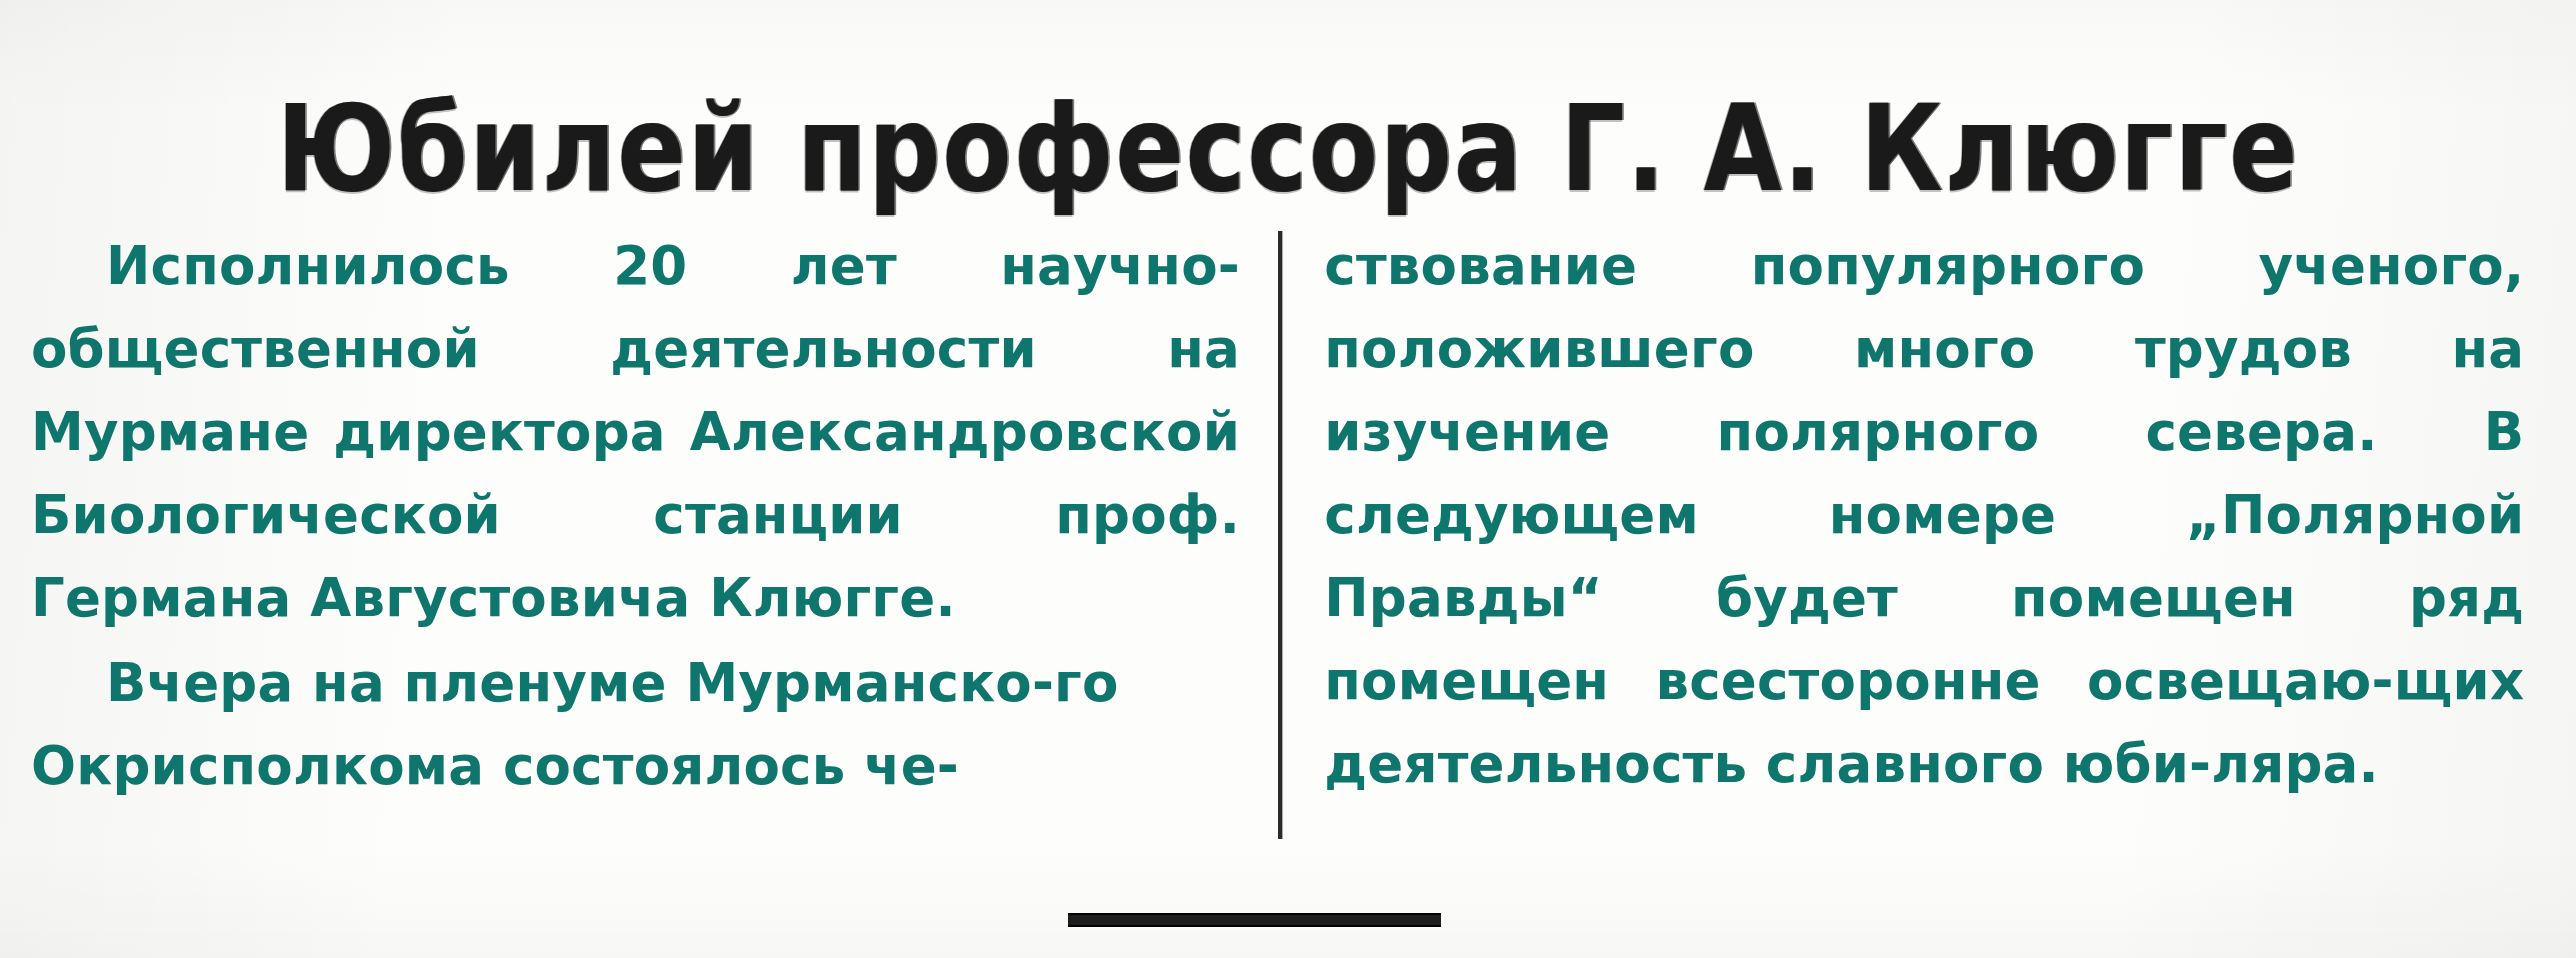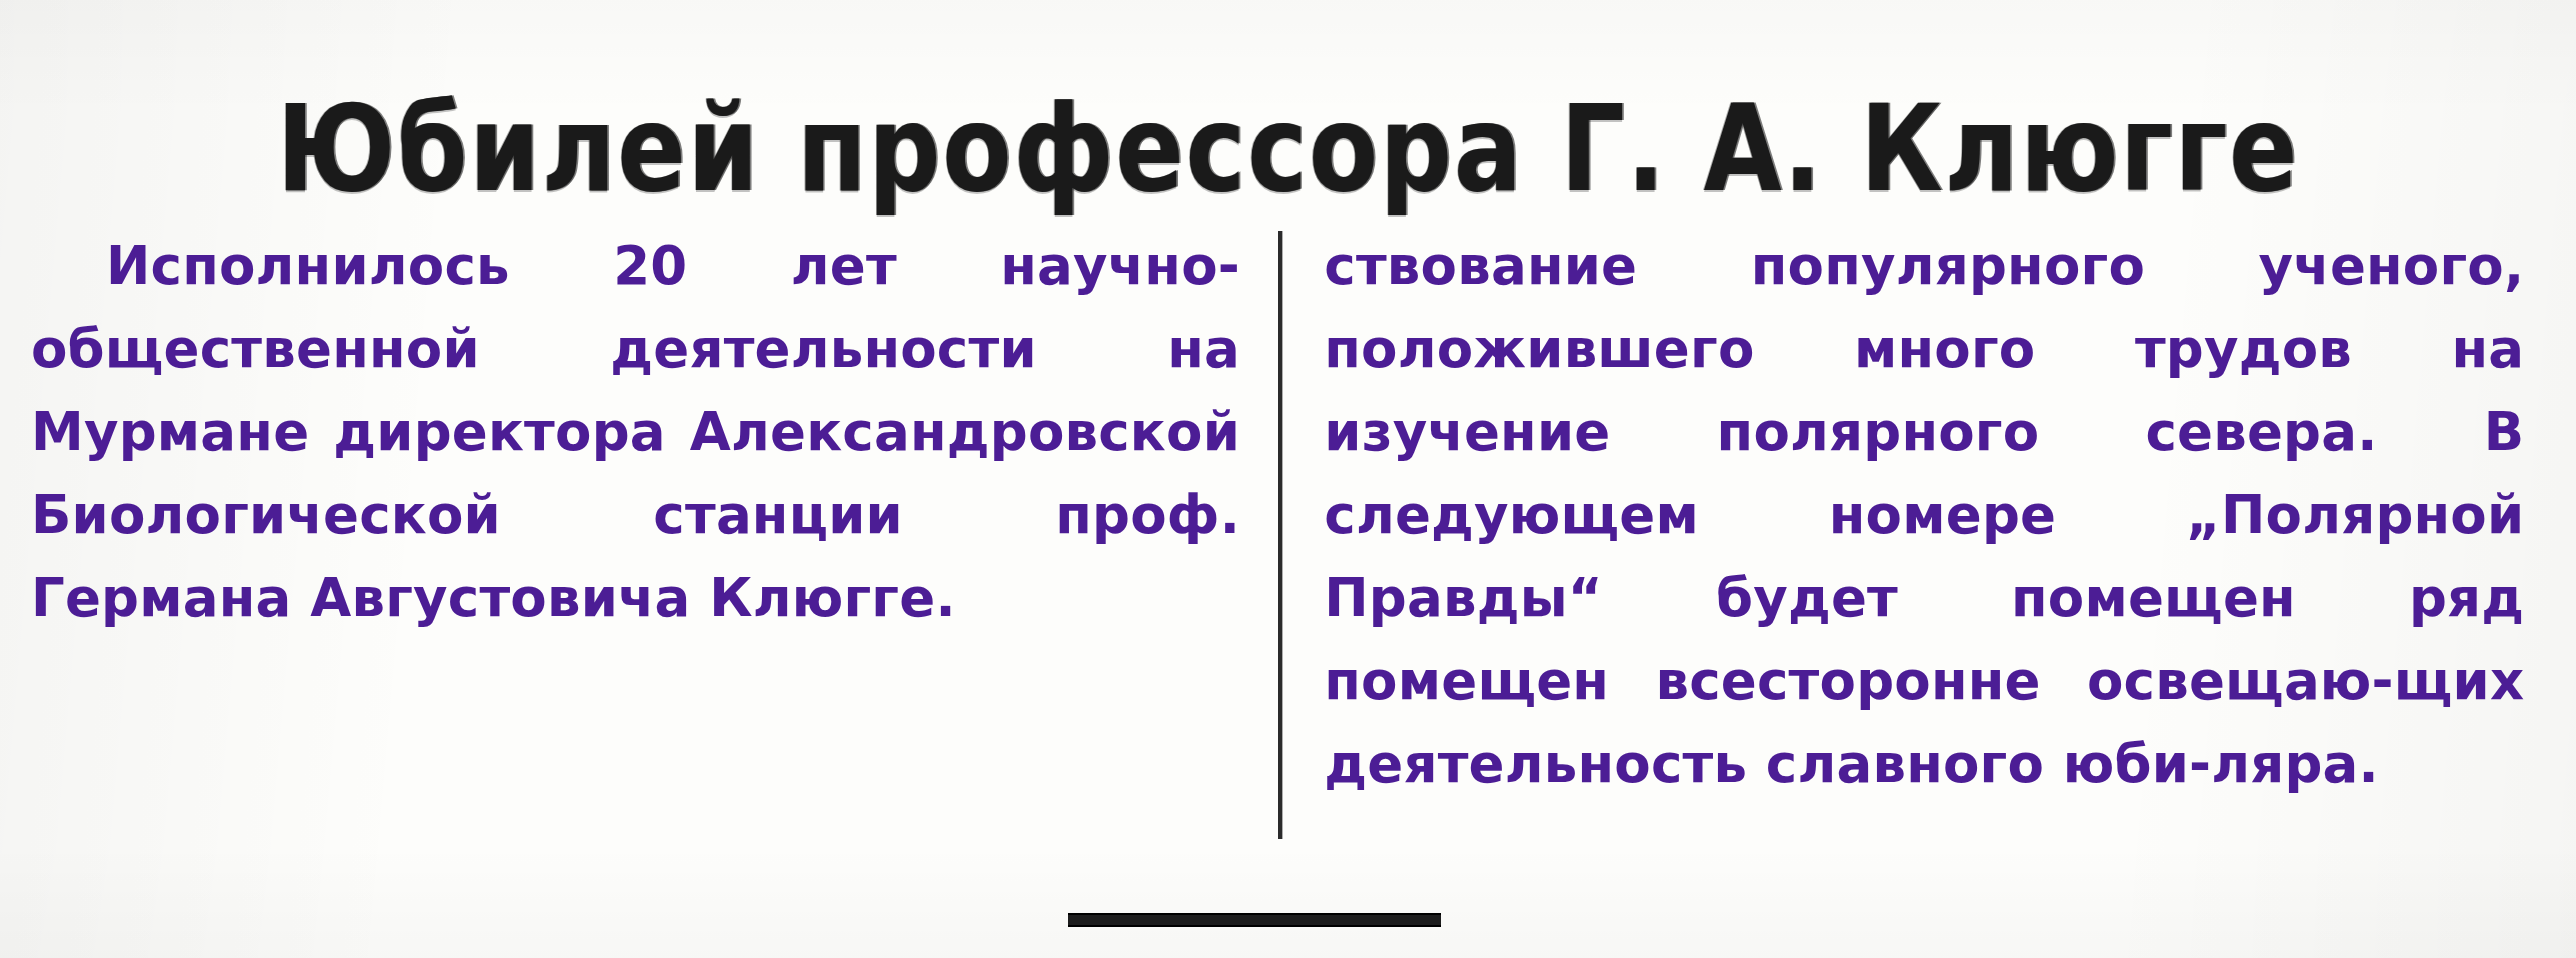--- a/index.html
+++ b/index.html
@@ -84,21 +84,21 @@
   }
 
   p.body {
     margin: 0 0 1.7px 0;
     font-family: "DejaVu Sans", sans-serif;
     font-weight: 700;
     font-size: 53px;
     line-height: 83px;
     text-align: justify;
     text-justify: inter-word;
-    color: #4c1d95;
+    color: #0f766e;
     letter-spacing: 0.2px;
     -webkit-font-smoothing: none;
   }
   p.body.indent {
     text-indent: 75px;
   }
   p.body.last {
     text-align: left;
   }
 
@@ -119,20 +119,21 @@
 <div class="clipping">
 
   <div class="paper-tint"></div>
 
   <h1 class="headline">Юбилей профессора Г. А. Клюгге</h1>
 
   <div class="columns">
 
     <div class="col col-left">
       <p class="body indent">Исполнилось 20 лет научно-общественной деятельности на Мурмане директора Александровской Биологической станции проф. Германа Августовича Клюгге.</p>
+      <p class="body indent last">Вчера на пленуме Мурманско-го Окрисполкома состоялось че-</p>
     </div>
 
     <div class="rule"></div>
 
     <div class="col col-right">
       <p class="body">ствование популярного ученого, положившего много трудов на изучение полярного севера. В следующем номере „Полярной Правды“ будет помещен ряд помещен всесторонне освещаю-щих деятельность славного юби-ляра.</p>
     </div>
 
   </div>
 

